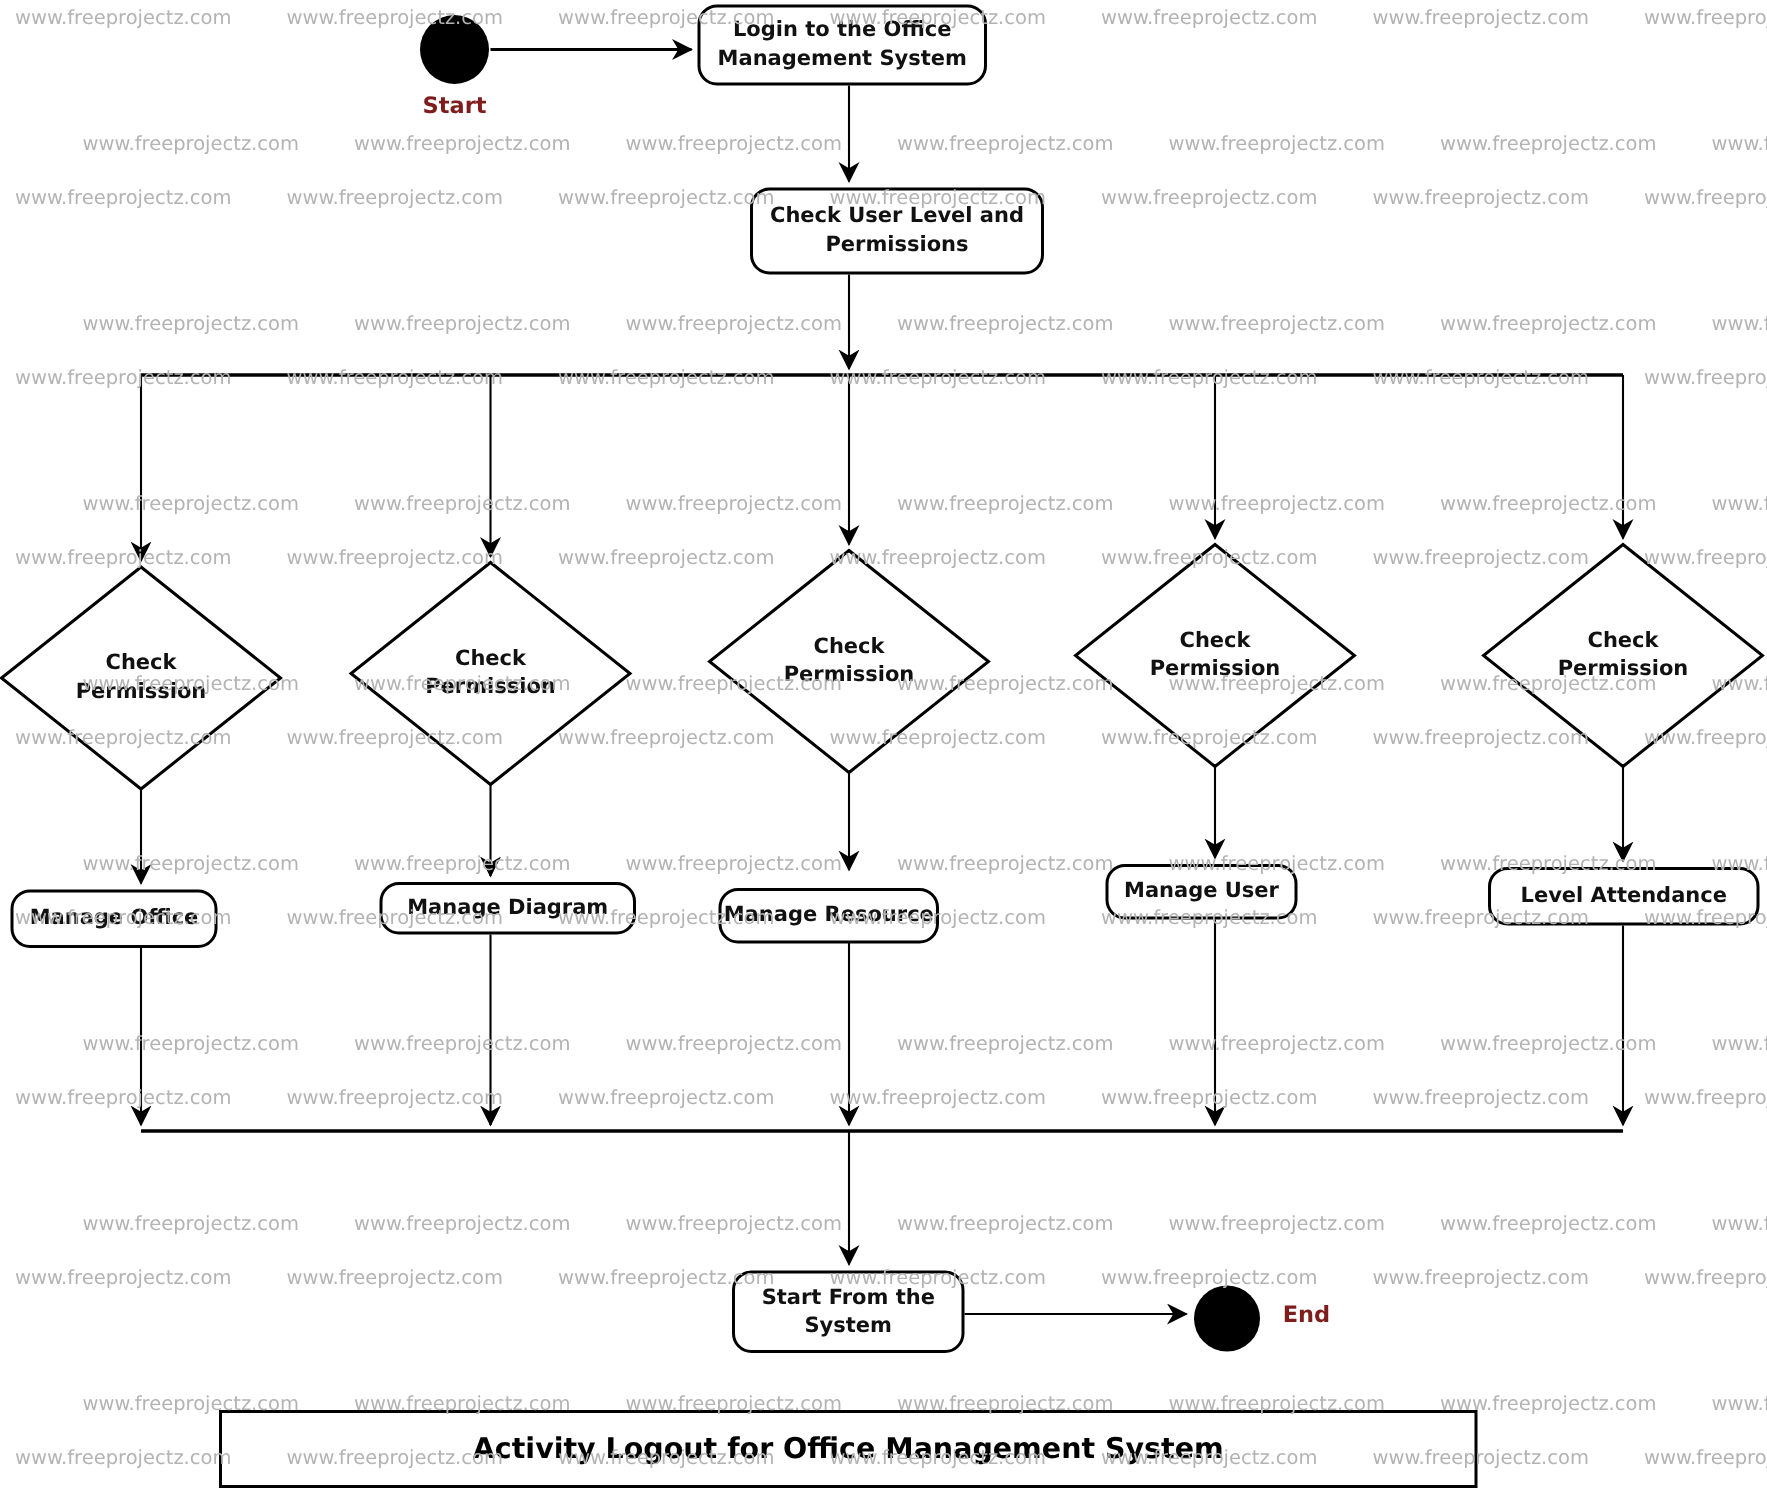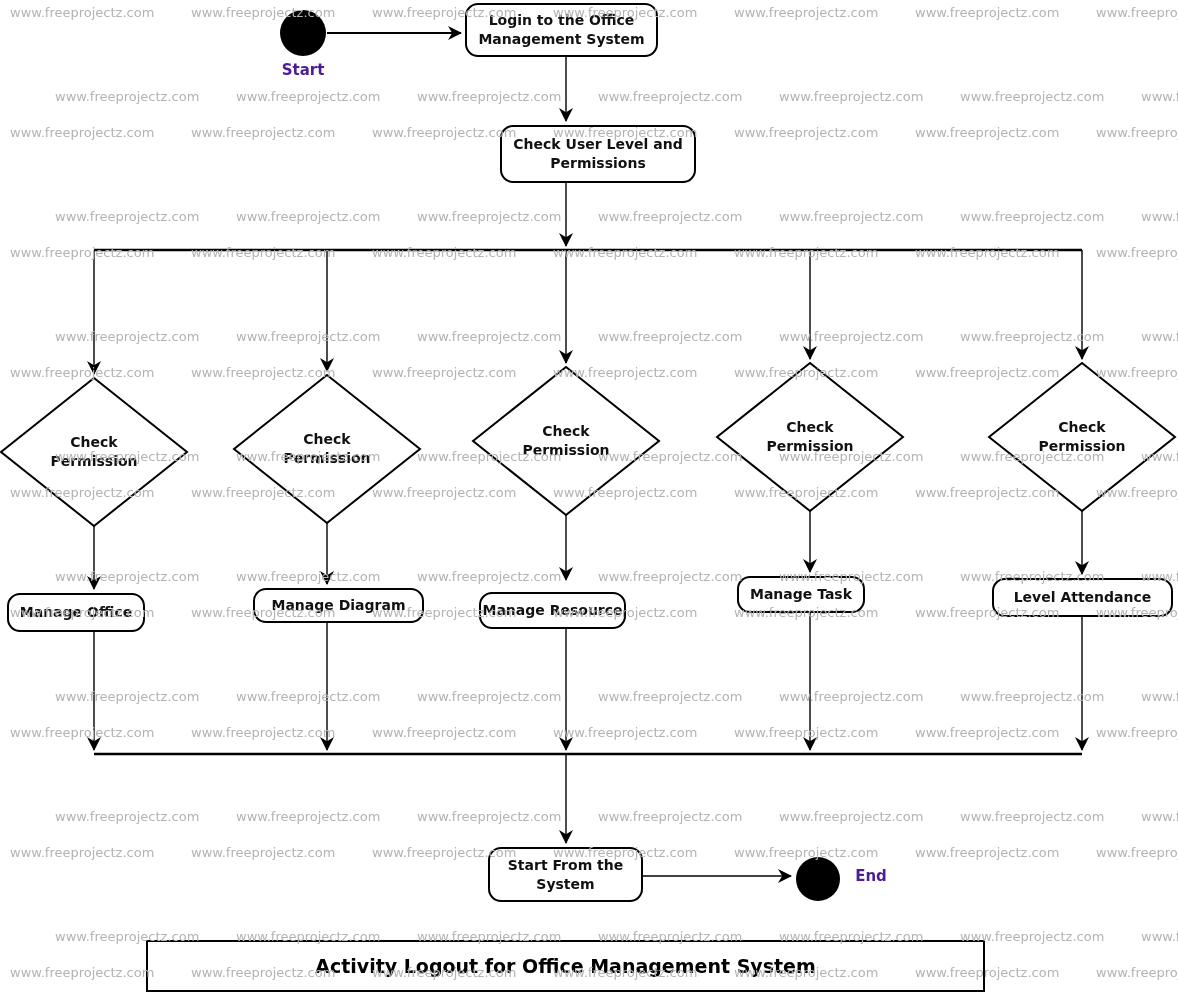--- a/index.html
+++ b/index.html
@@ -41,21 +41,21 @@
     font-size: 14px;
     line-height: 19px;
     color: #111111;
   }
   .freelabel {
     position: absolute;
     z-index: 2;
     text-align: center;
     font-weight: bold;
     font-size: 15px;
-    color: #4c1d95;
+    color: #7f1d1d;
   }
   .titlebox {
     position: absolute;
     z-index: 2;
     background: #ffffff;
     border: 2px solid #000000;
     box-sizing: border-box;
     display: flex;
     align-items: center;
     justify-content: center;
@@ -142,21 +142,21 @@
 
   <div class="dtext" style="left:34px;  top:433px; width:120px; height:38px;">Check Permission</div>
   <div class="dtext" style="left:267px; top:430px; width:120px; height:38px;">Check Permission</div>
   <div class="dtext" style="left:506px; top:422px; width:120px; height:38px;">Check Permission</div>
   <div class="dtext" style="left:750px; top:418px; width:120px; height:38px;">Check Permission</div>
   <div class="dtext" style="left:1022px; top:418px; width:120px; height:38px;">Check Permission</div>
 
   <div class="node single" style="left:7px; top:593px; width:138px; height:39px;">Manage Office</div>
   <div class="node single" style="left:253px; top:588px; width:171px; height:35px;">Manage Diagram</div>
   <div class="node single" style="left:479px; top:592px; width:147px; height:37px;">Manage Resource</div>
-  <div class="node single" style="left:737px; top:576px; width:128px; height:37px;">Manage Task</div>
+  <div class="node single" style="left:737px; top:576px; width:128px; height:37px;">Manage User</div>
   <div class="node single" style="left:992px; top:578px; width:181px; height:39px;">Level Attendance</div>
 
   <div class="node" style="left:488px; top:847px; width:155px; height:55px;">Start From the System</div>
 
   <div class="titlebox" style="left:146px; top:940px; width:839px; height:52px;">Activity Logout for Office Management System</div>
 
   <div class="wm-layer" id="wm" style="color: rgb(179, 179, 179); padding-left: 33px;">
       <span style="left: 10px; top: 5px;">www.freeprojectz.com</span>
       <span style="left: 191px; top: 5px;">www.freeprojectz.com</span>
       <span style="left: 372px; top: 5px;">www.freeprojectz.com</span>

